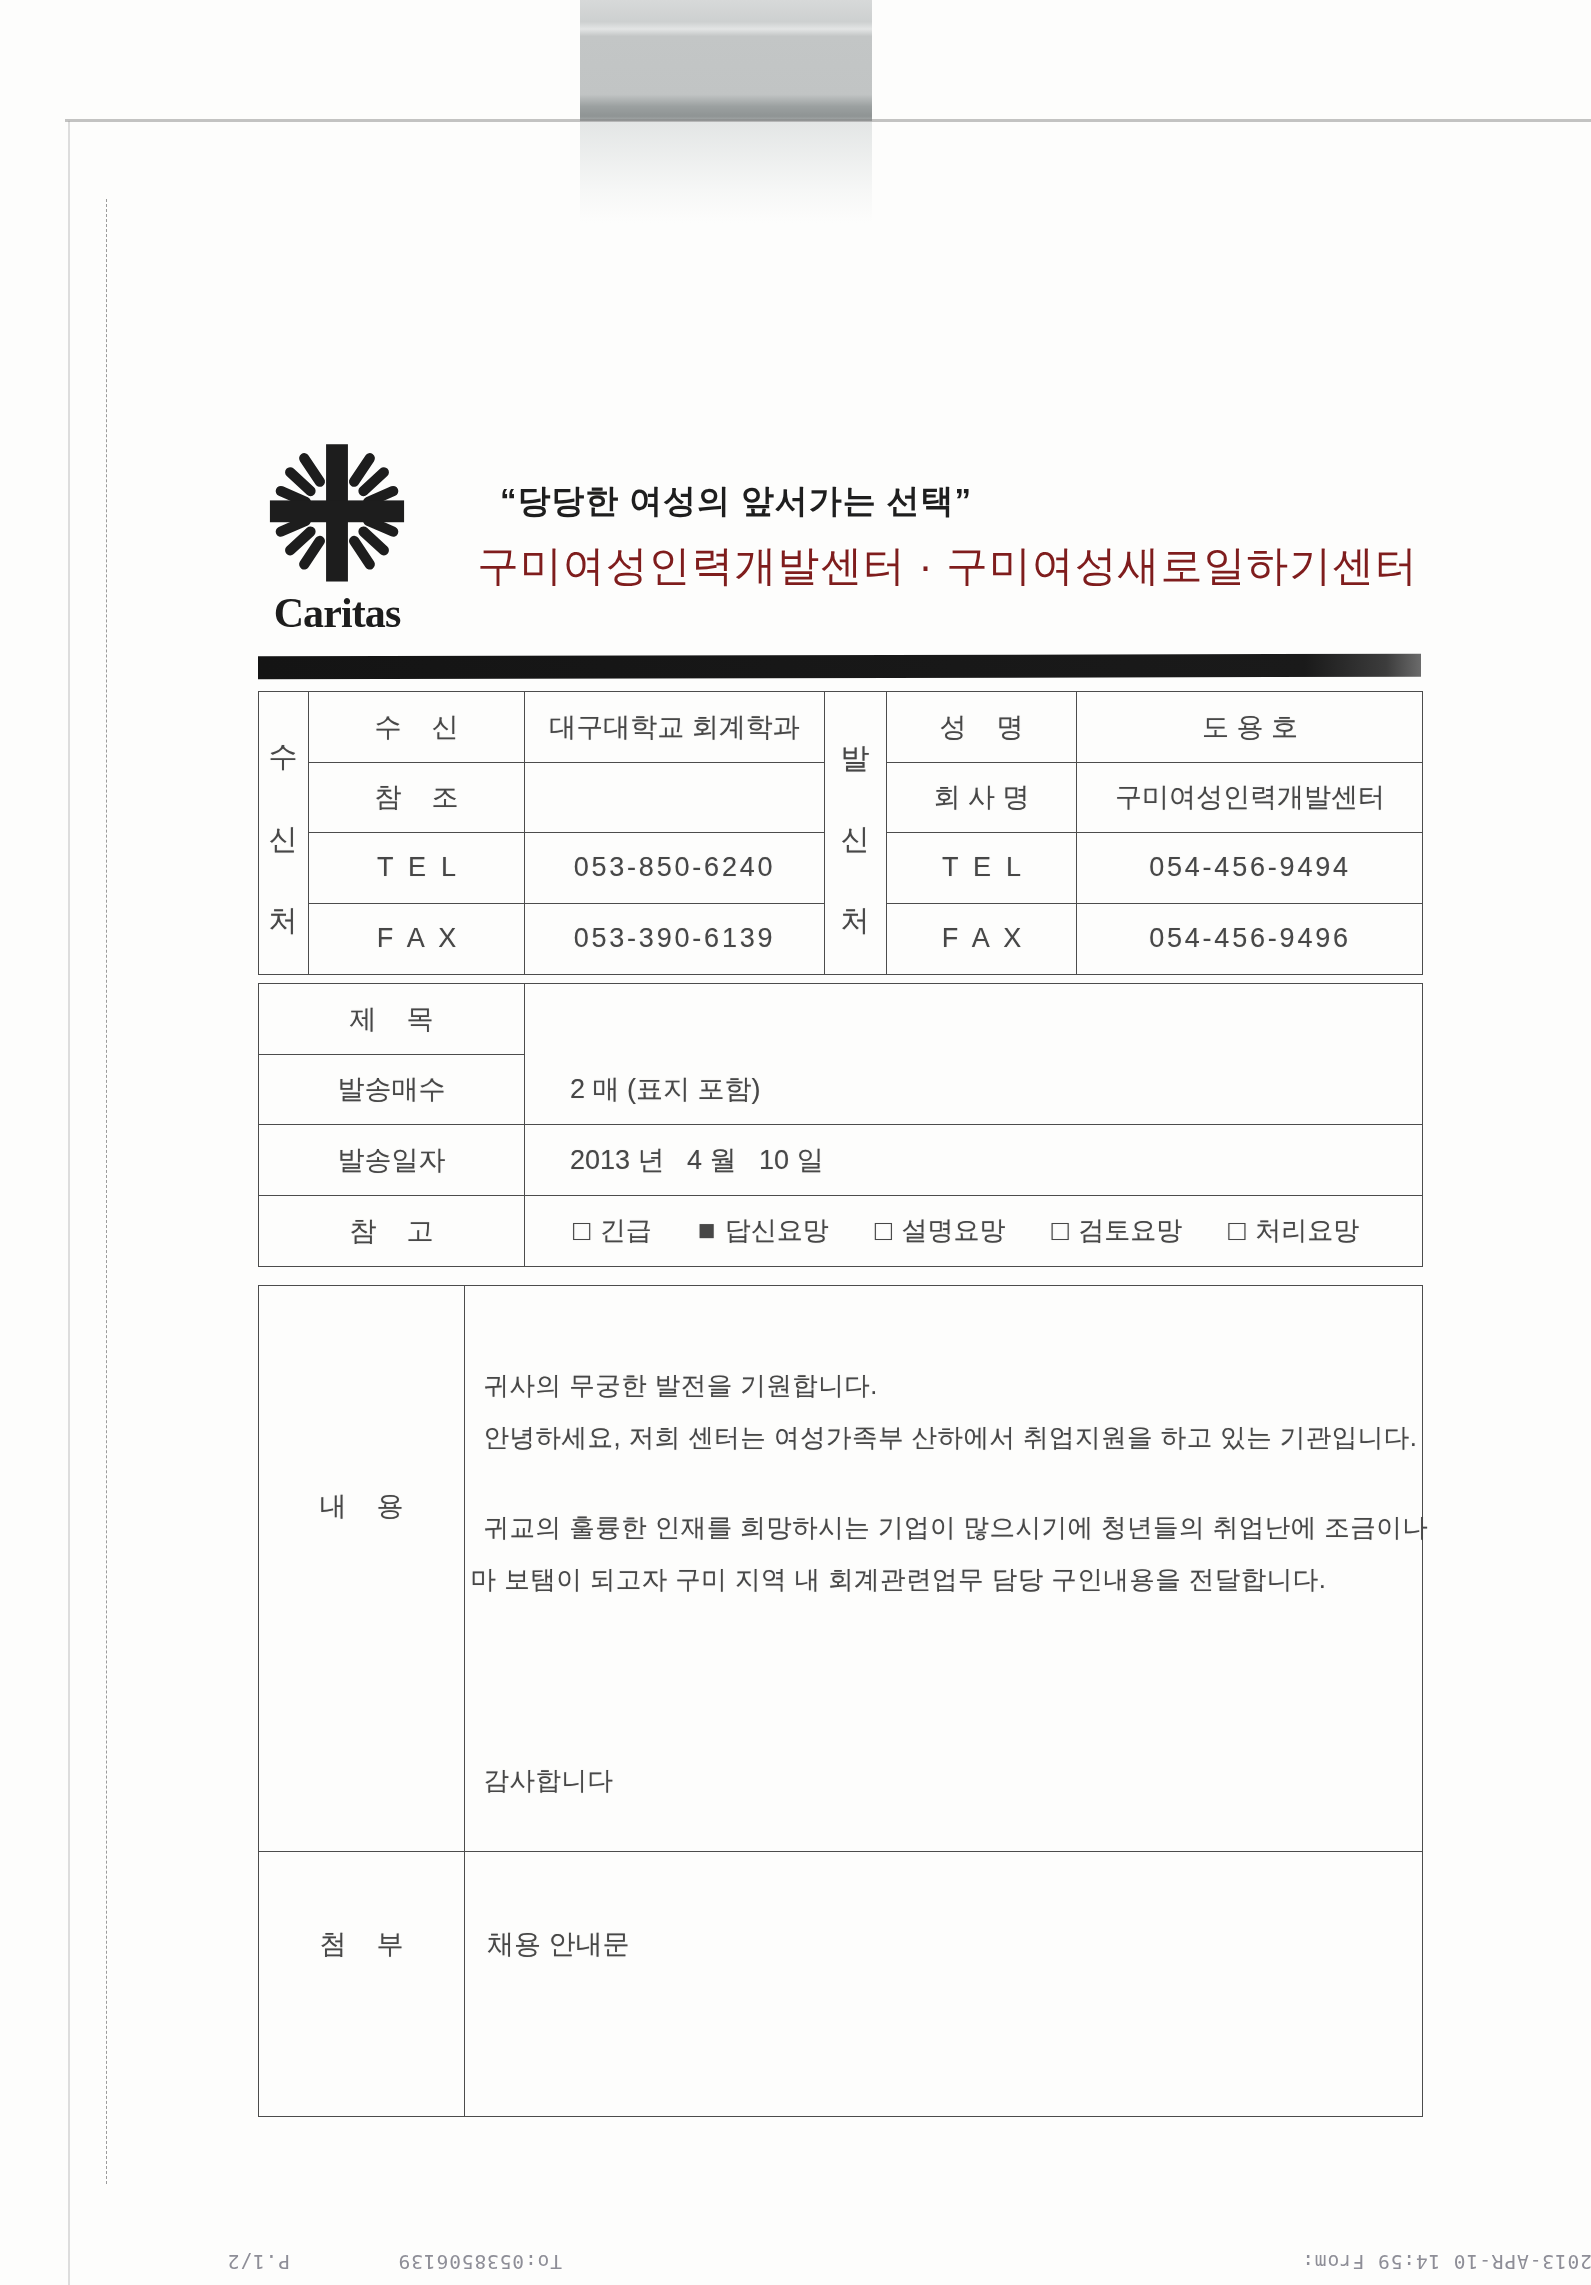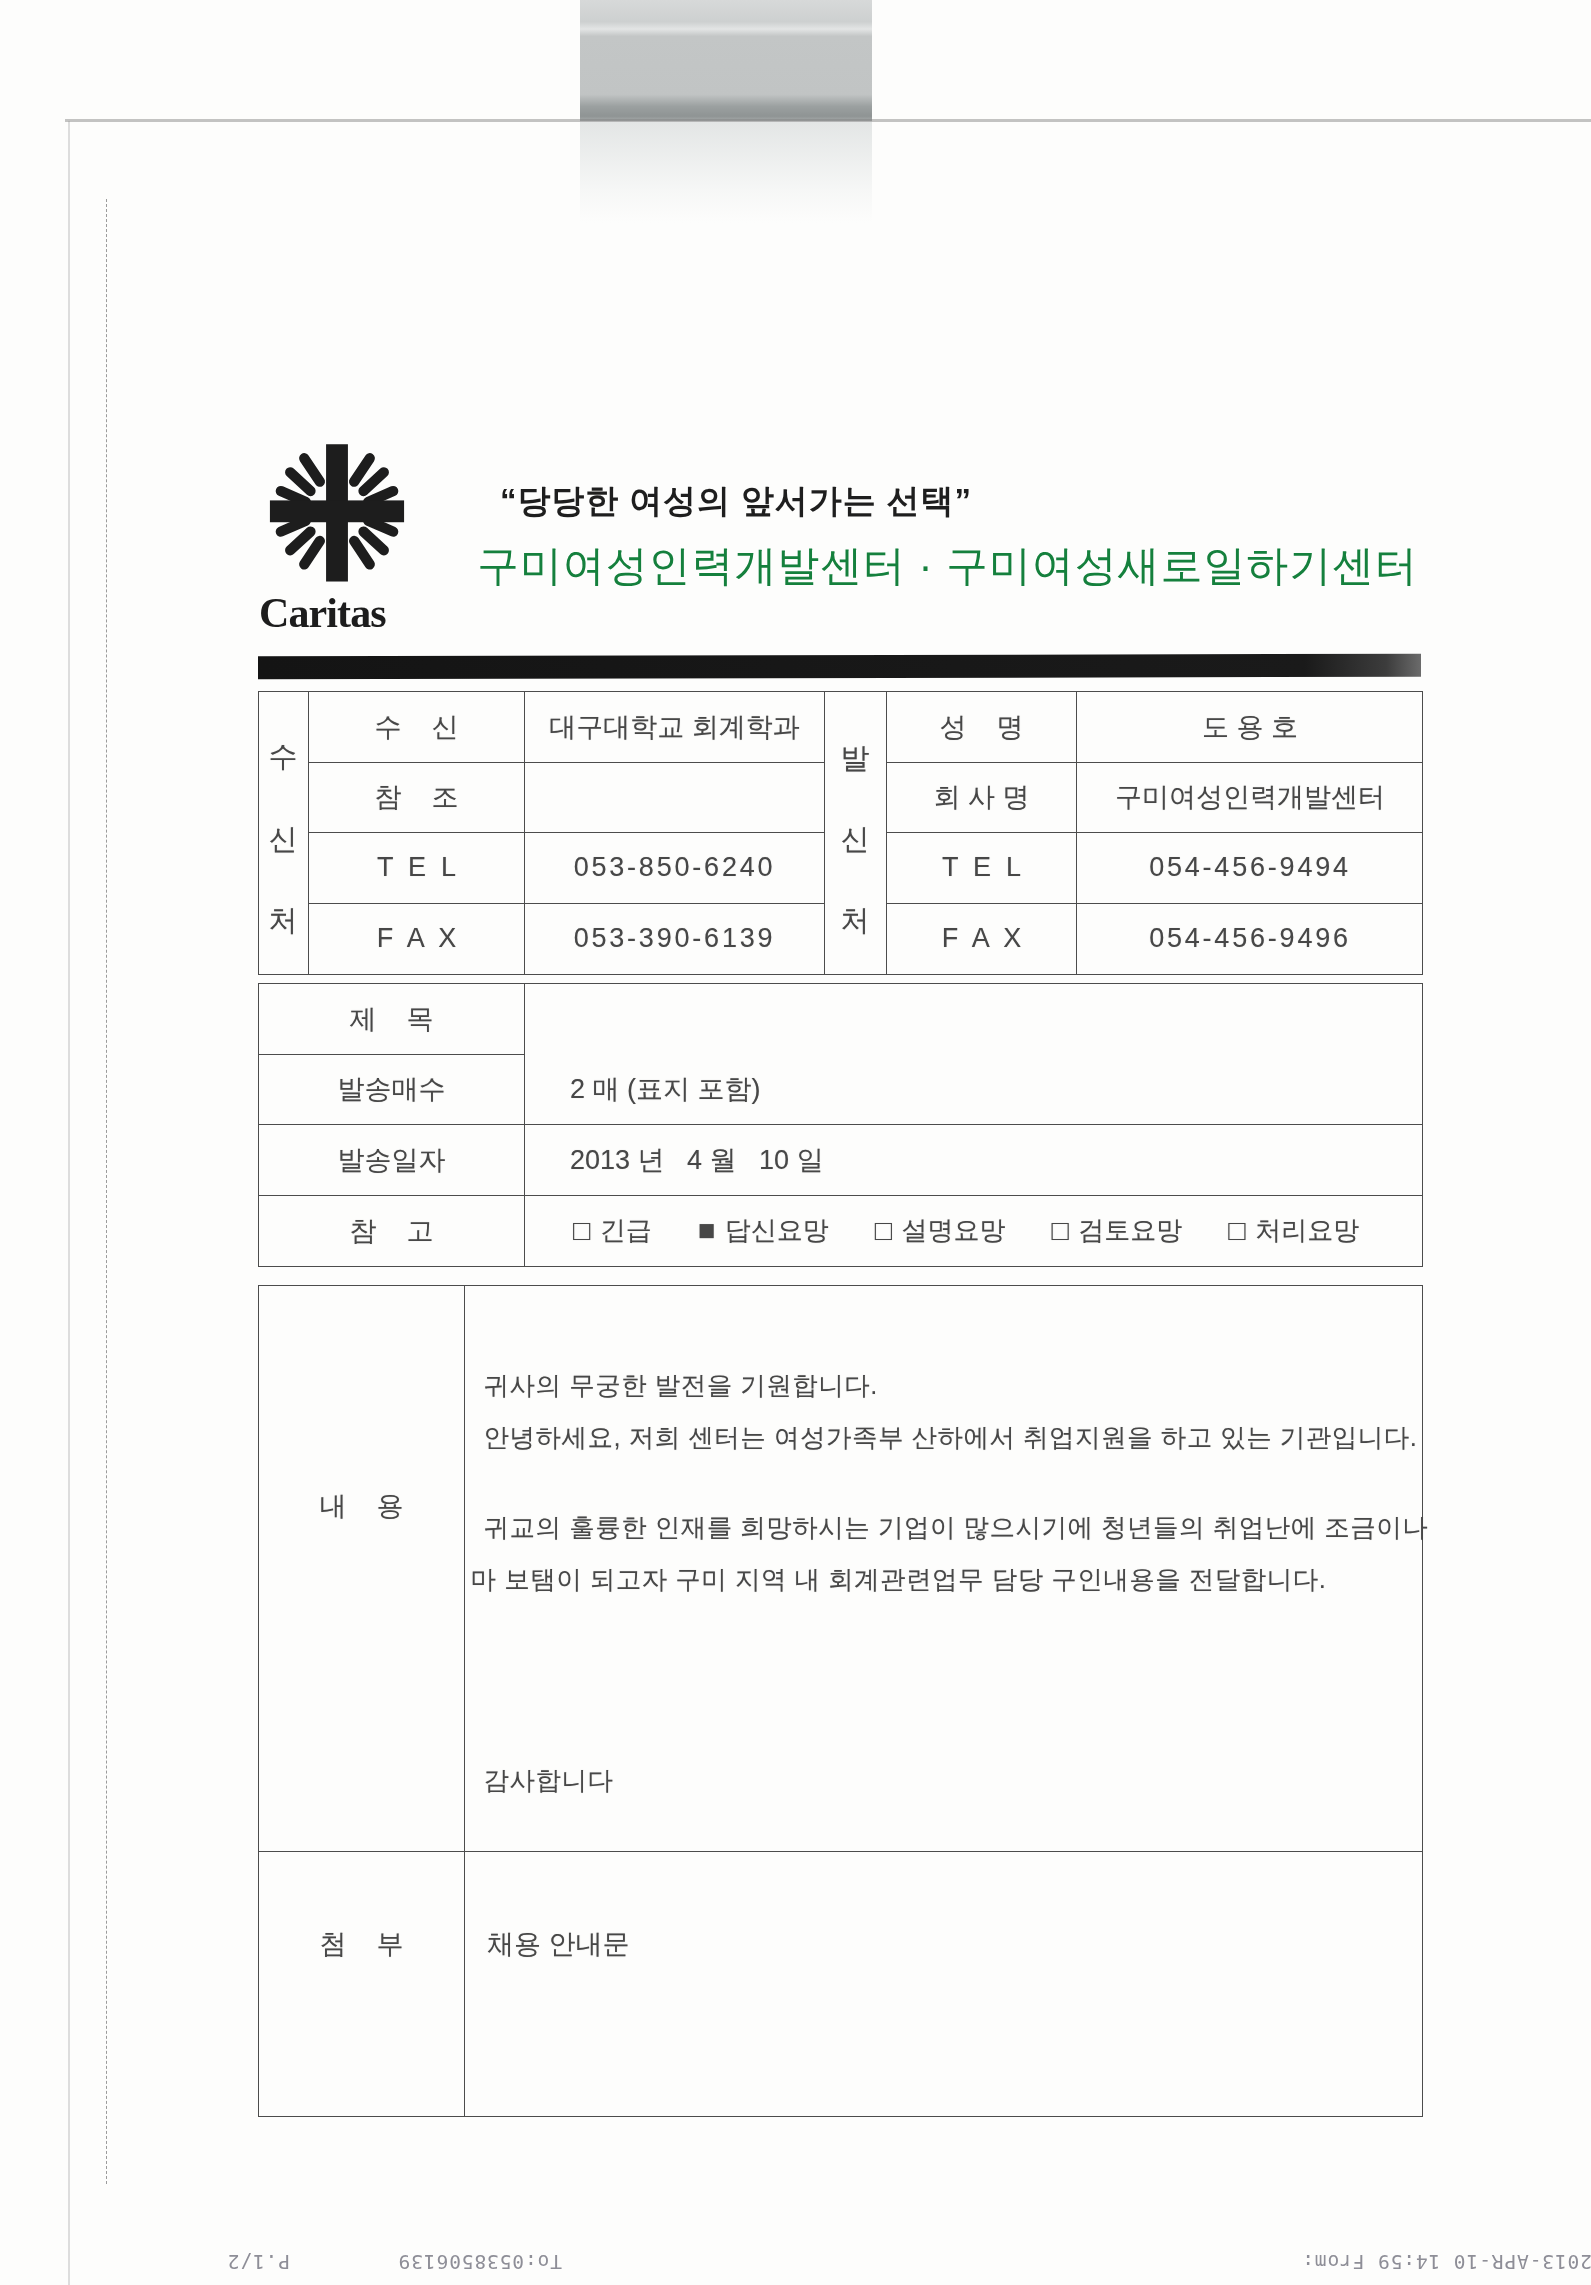--- a/index.html
+++ b/index.html
@@ -14,25 +14,25 @@
   }
   .artifact-tail{
     position:absolute;left:580px;top:121px;width:292px;height:102px;
     background:linear-gradient(to bottom,rgba(205,210,210,.55),rgba(228,231,231,.25) 70%,rgba(228,231,231,0));
   }
   .paper-top-edge{position:absolute;left:65px;top:119px;width:1527px;height:2.8px;background:rgba(125,125,125,.45);}
   .paper-left-edge{position:absolute;left:68px;top:121px;width:1.9px;height:2165px;background:rgba(150,150,150,.3);}
   .punch-line{position:absolute;left:106px;top:199px;height:1985px;width:0;border-left:1.9px dashed rgba(75,75,75,.55);}
 
   
-  .logo{position:absolute;left:259px;top:436px;width:156px;}
+  .logo{position:absolute;left:259px;top:436px;width:156px;text-align:center;}
   .logo svg{display:block;margin:0 auto;}
   .logo-text{font-family:"Liberation Serif","DejaVu Serif",serif;font-weight:bold;font-size:42px;color:#1d1d1d;letter-spacing:-0.9px;margin-top:-7.4px;}
   .slogan{position:absolute;left:500px;top:479px;font-size:33px;font-weight:bold;color:#1e1e1e;letter-spacing:0.9px;white-space:pre;}
-  .orgline{position:absolute;left:477px;top:538px;font-size:42px;font-weight:500;color:#15803d;letter-spacing:0.9px;white-space:pre;}
+  .orgline{position:absolute;left:477px;top:538px;font-size:42px;font-weight:500;color:#7f1d1d;letter-spacing:0.9px;white-space:pre;}
   .black-bar{position:absolute;left:258px;top:655px;width:1163px;height:23px;
     background:linear-gradient(to right,#141414 0%,#1a1a1a 90%,#3c3c3c 97%,#6b6b6b 100%);transform:rotate(-0.12deg);}
 
   
   .tbl{position:absolute;border:1.9px solid #4c4c4c;display:grid;background:transparent;}
   .cell{border-right:1.9px solid #4c4c4c;border-bottom:1.9px solid #4c4c4c;display:flex;align-items:center;justify-content:center;
         font-size:27px;color:#474747;white-space:pre;text-shadow:0 0 0.9px rgba(70,70,70,.35);}
   .cell.lc{border-right:none;}
   .cell.lr{border-bottom:none;}
   .t1{left:258px;top:691px;width:1163px;height:282px;grid-template-columns:50px 216px 300px 62px 190px 346px;grid-template-rows:repeat(4,1fr);}

